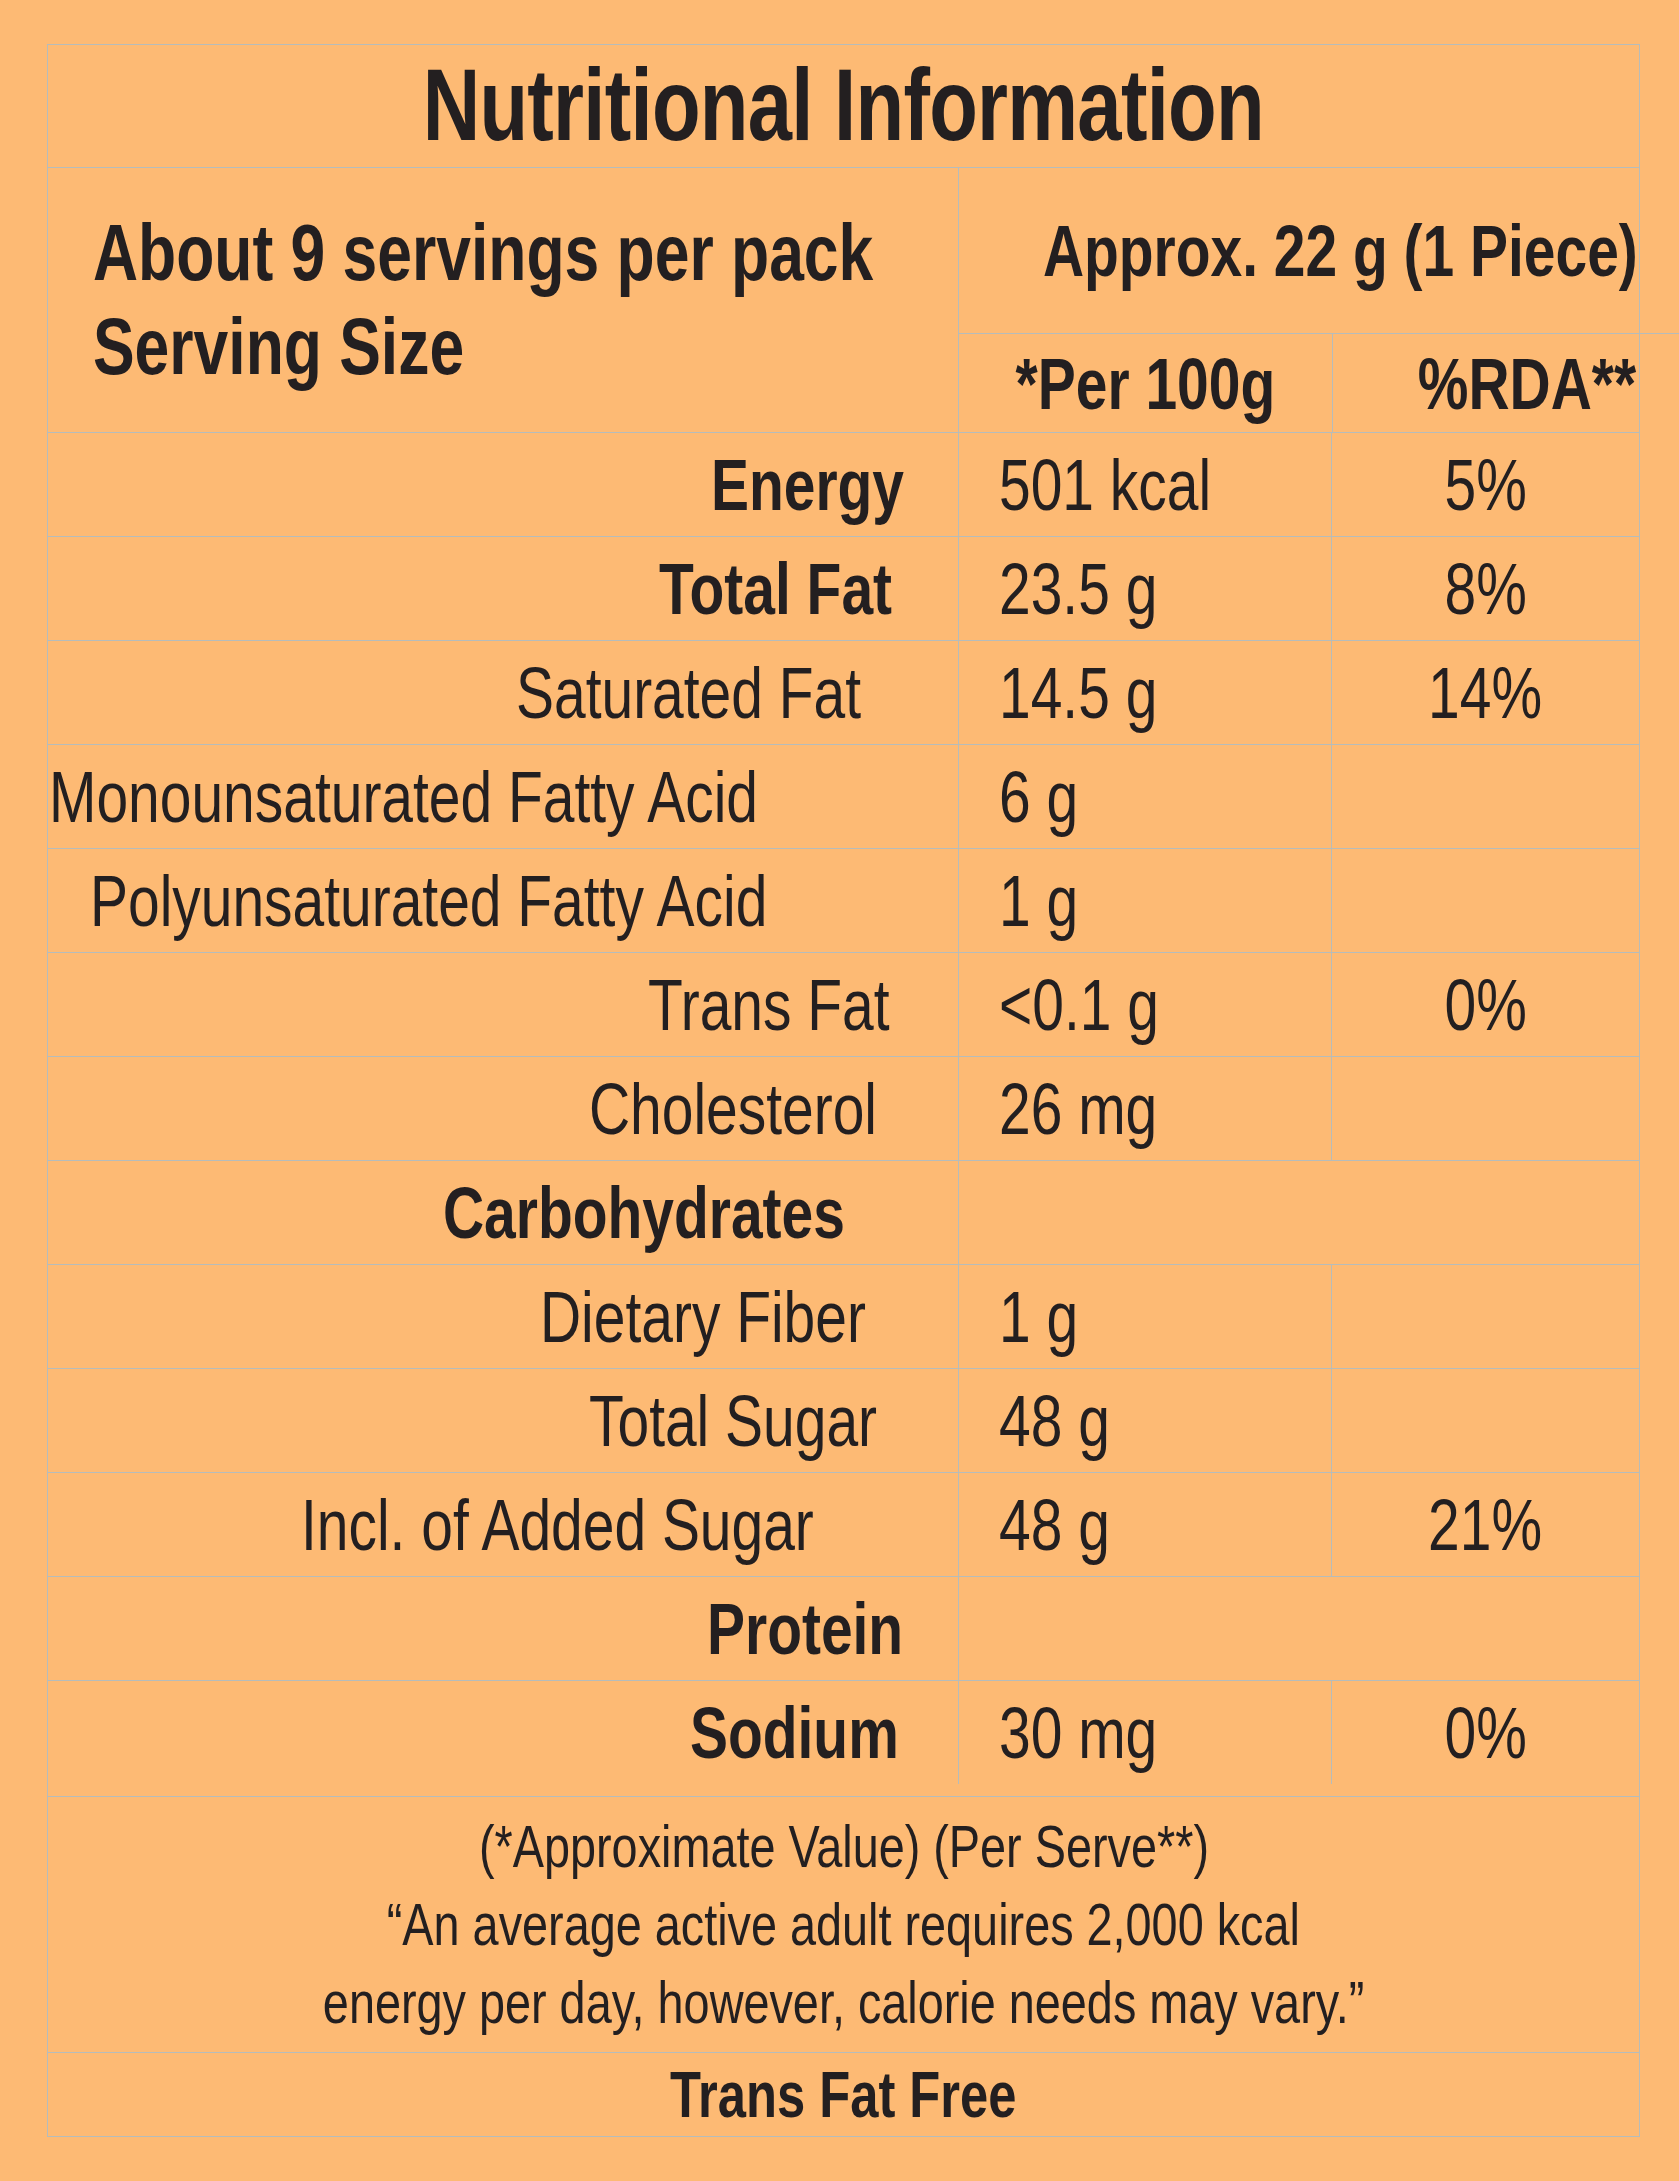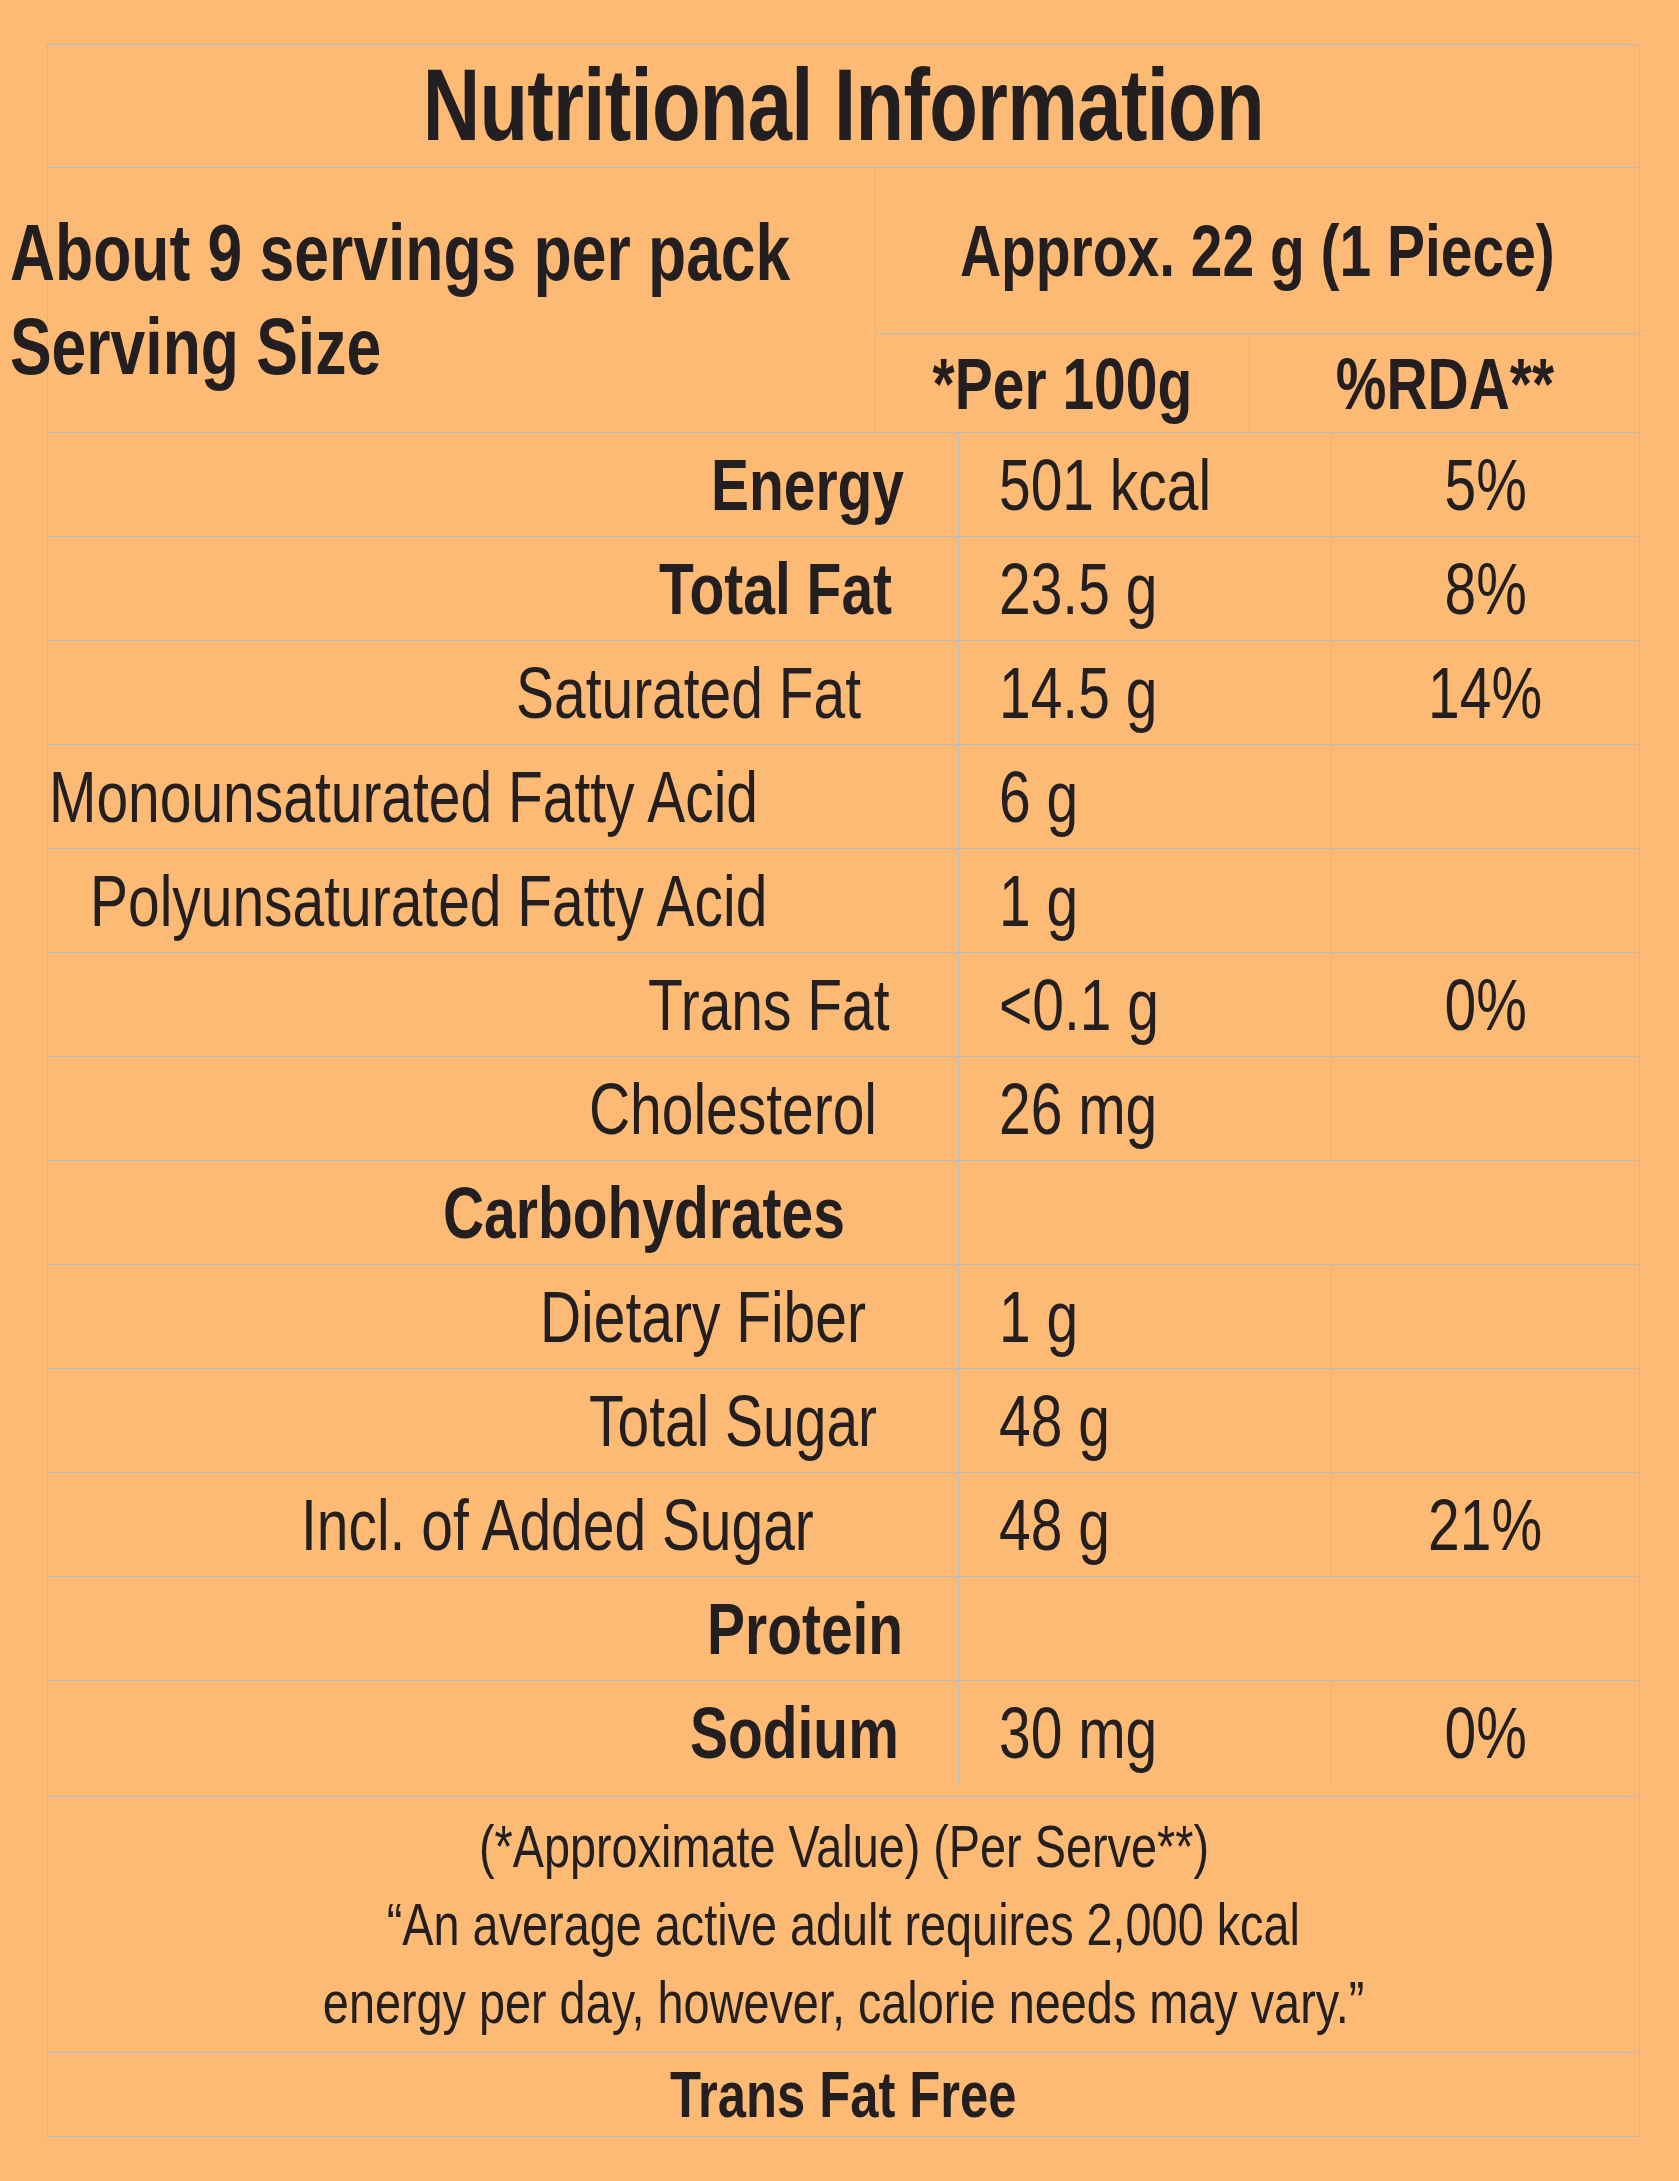--- a/index.html
+++ b/index.html
@@ -12,21 +12,21 @@
   .cell{box-sizing:border-box;display:flex;align-items:center;}
   .vline{border-left:1.8px solid #b6bcba;}
 
   
   .cx{display:inline-block;transform:scaleX(0.78);transform-origin:left center;white-space:nowrap;}
   .cxc{display:inline-block;transform:scaleX(0.78);transform-origin:center center;white-space:nowrap;}
 
   .title-row{height:123px;align-items:center;justify-content:center;display:flex;}
   .title-row .cxc{font-size:102px;font-weight:bold;letter-spacing:-0.9px;}
 
-  .header-row{height:268px;justify-content:flex-end;}
+  .header-row{height:268px;}
   .serving-cell{width:910px;flex-direction:column;align-items:flex-start;justify-content:center;
                 padding-left:45px;}
   .serving-cell .cx{font-size:80px;font-weight:bold;line-height:1.18;}
   .hdr-right{flex:1;display:flex;flex-direction:column;}
   .approx-cell{height:165px;justify-content:center;}
   .approx-cell .cxc{font-size:73px;font-weight:bold;}
   .subhead{flex:1;display:flex;border-top:1.8px solid #b6bcba;box-sizing:border-box;}
   .per100-cell{width:373px;justify-content:center;}
   .rda-head-cell{flex:1;justify-content:center;}
   .subhead .cxc{font-size:73px;font-weight:bold;}

